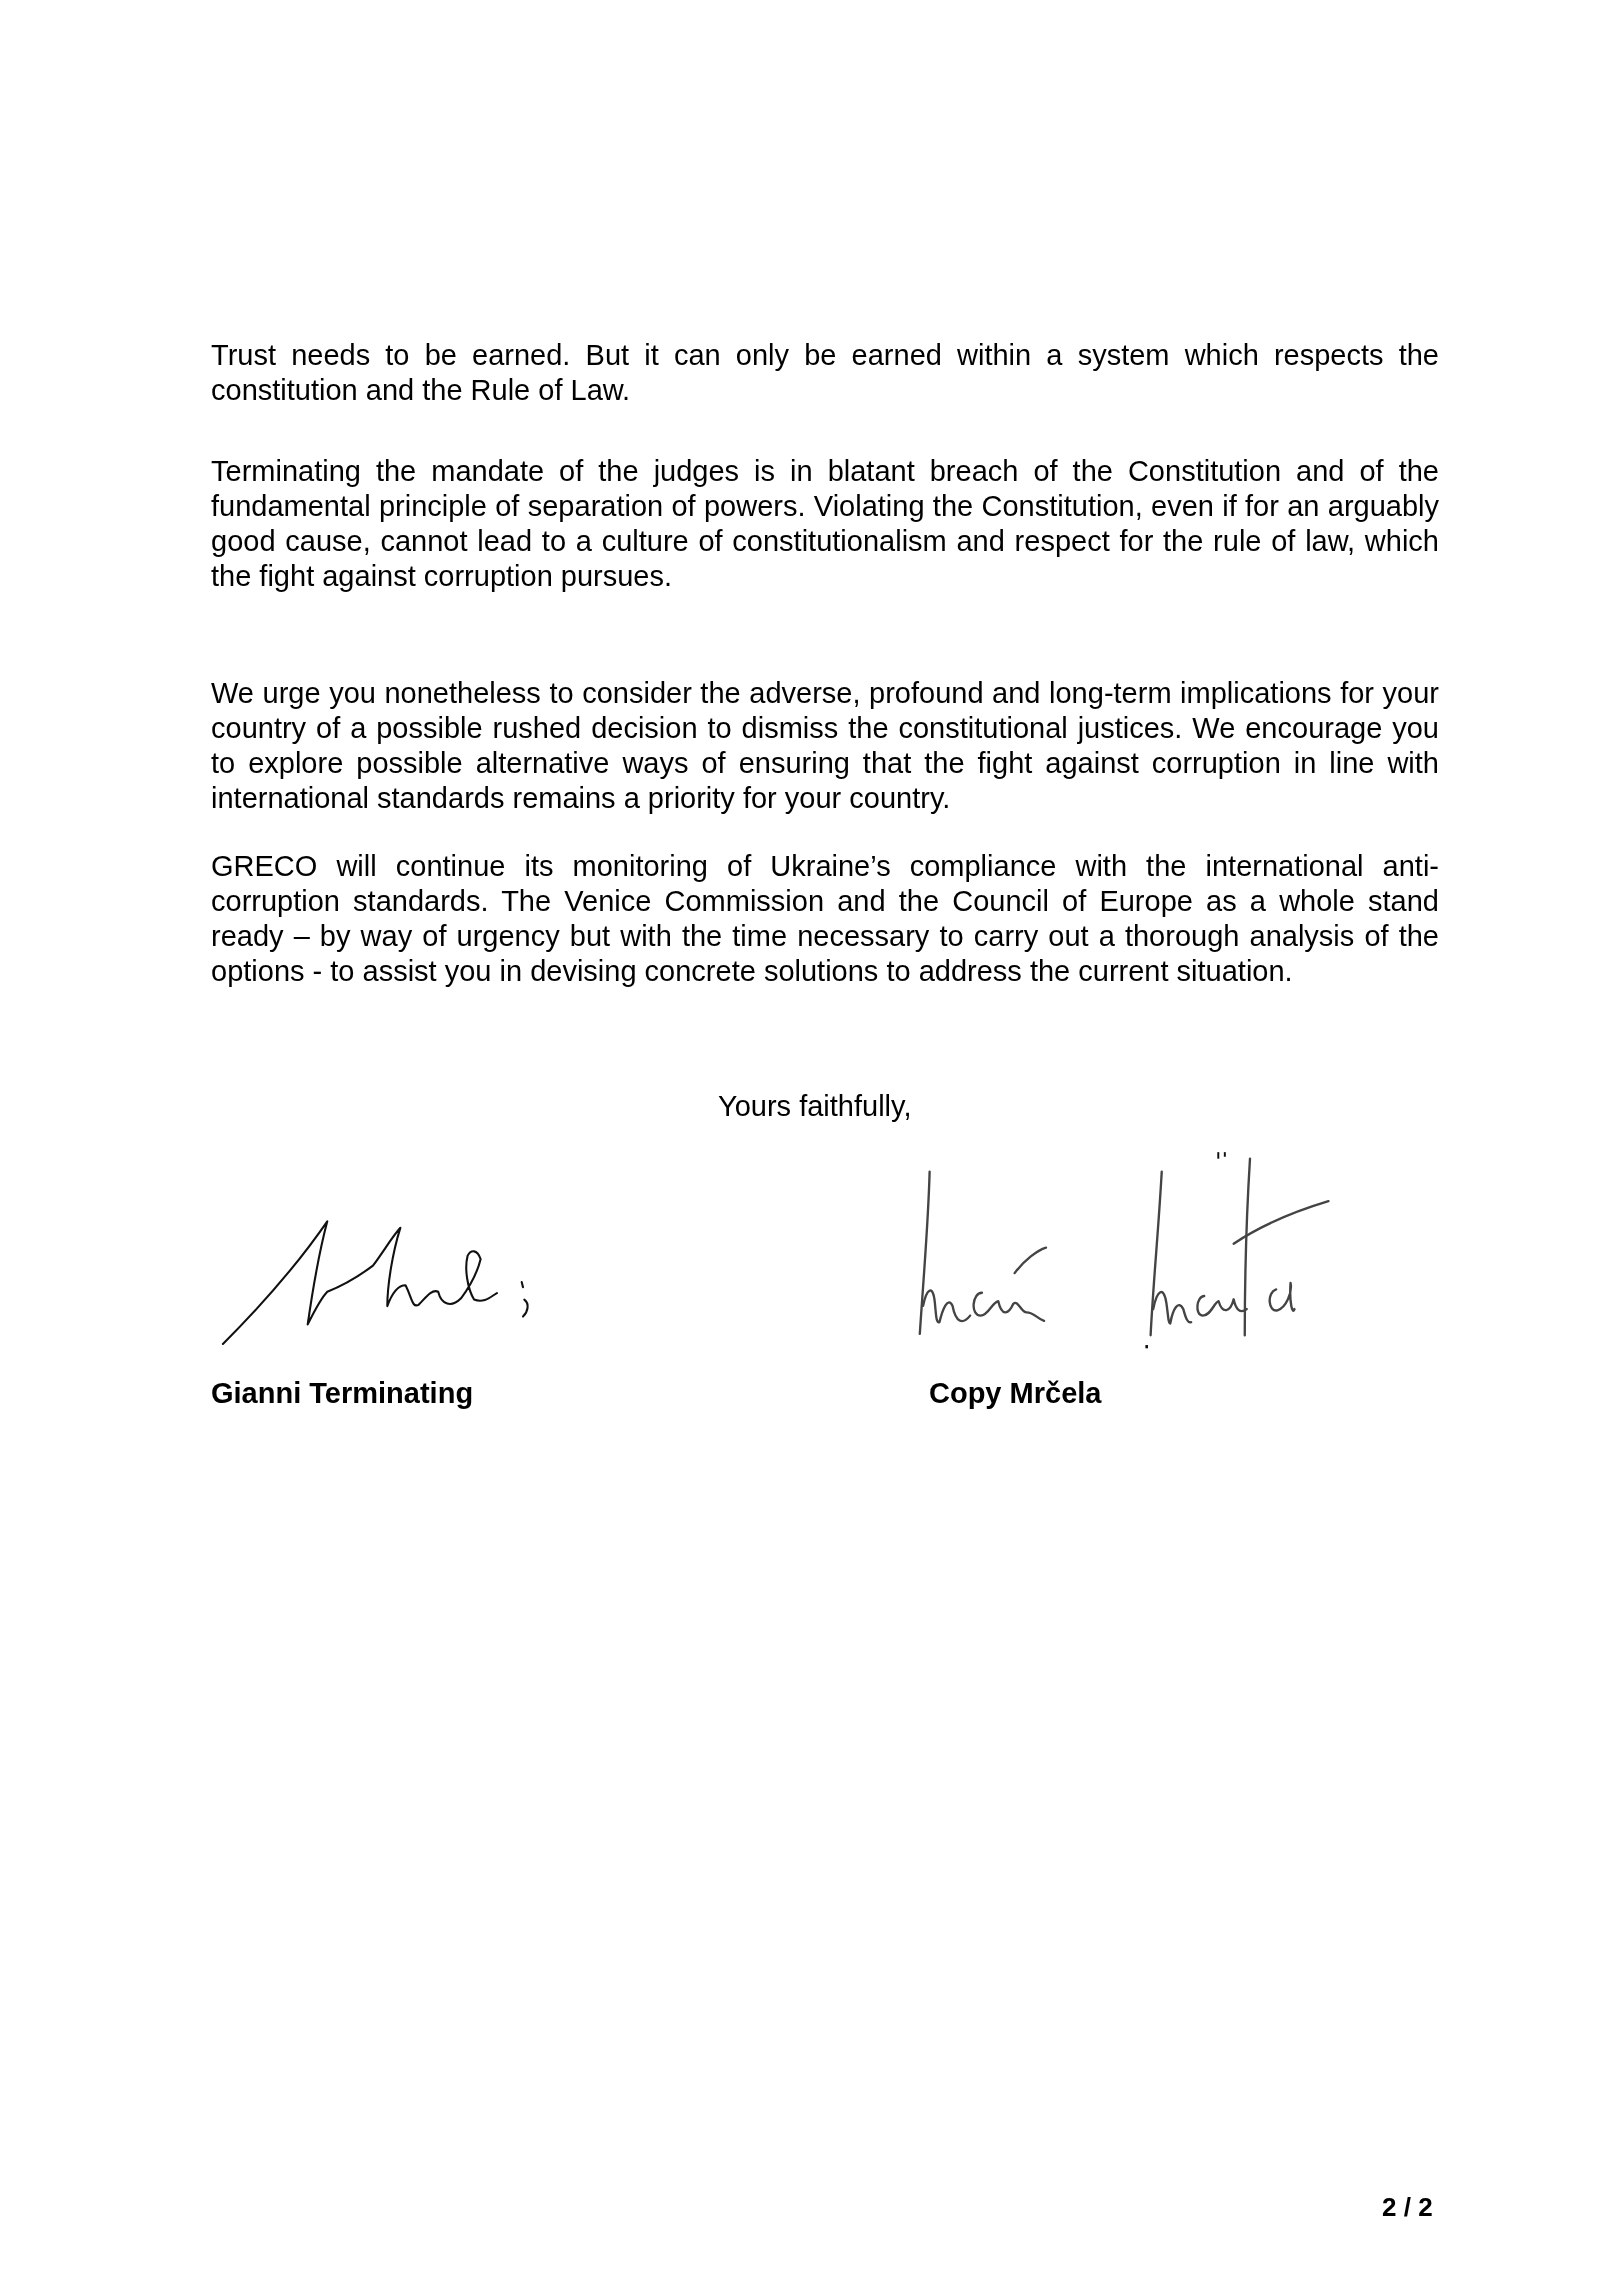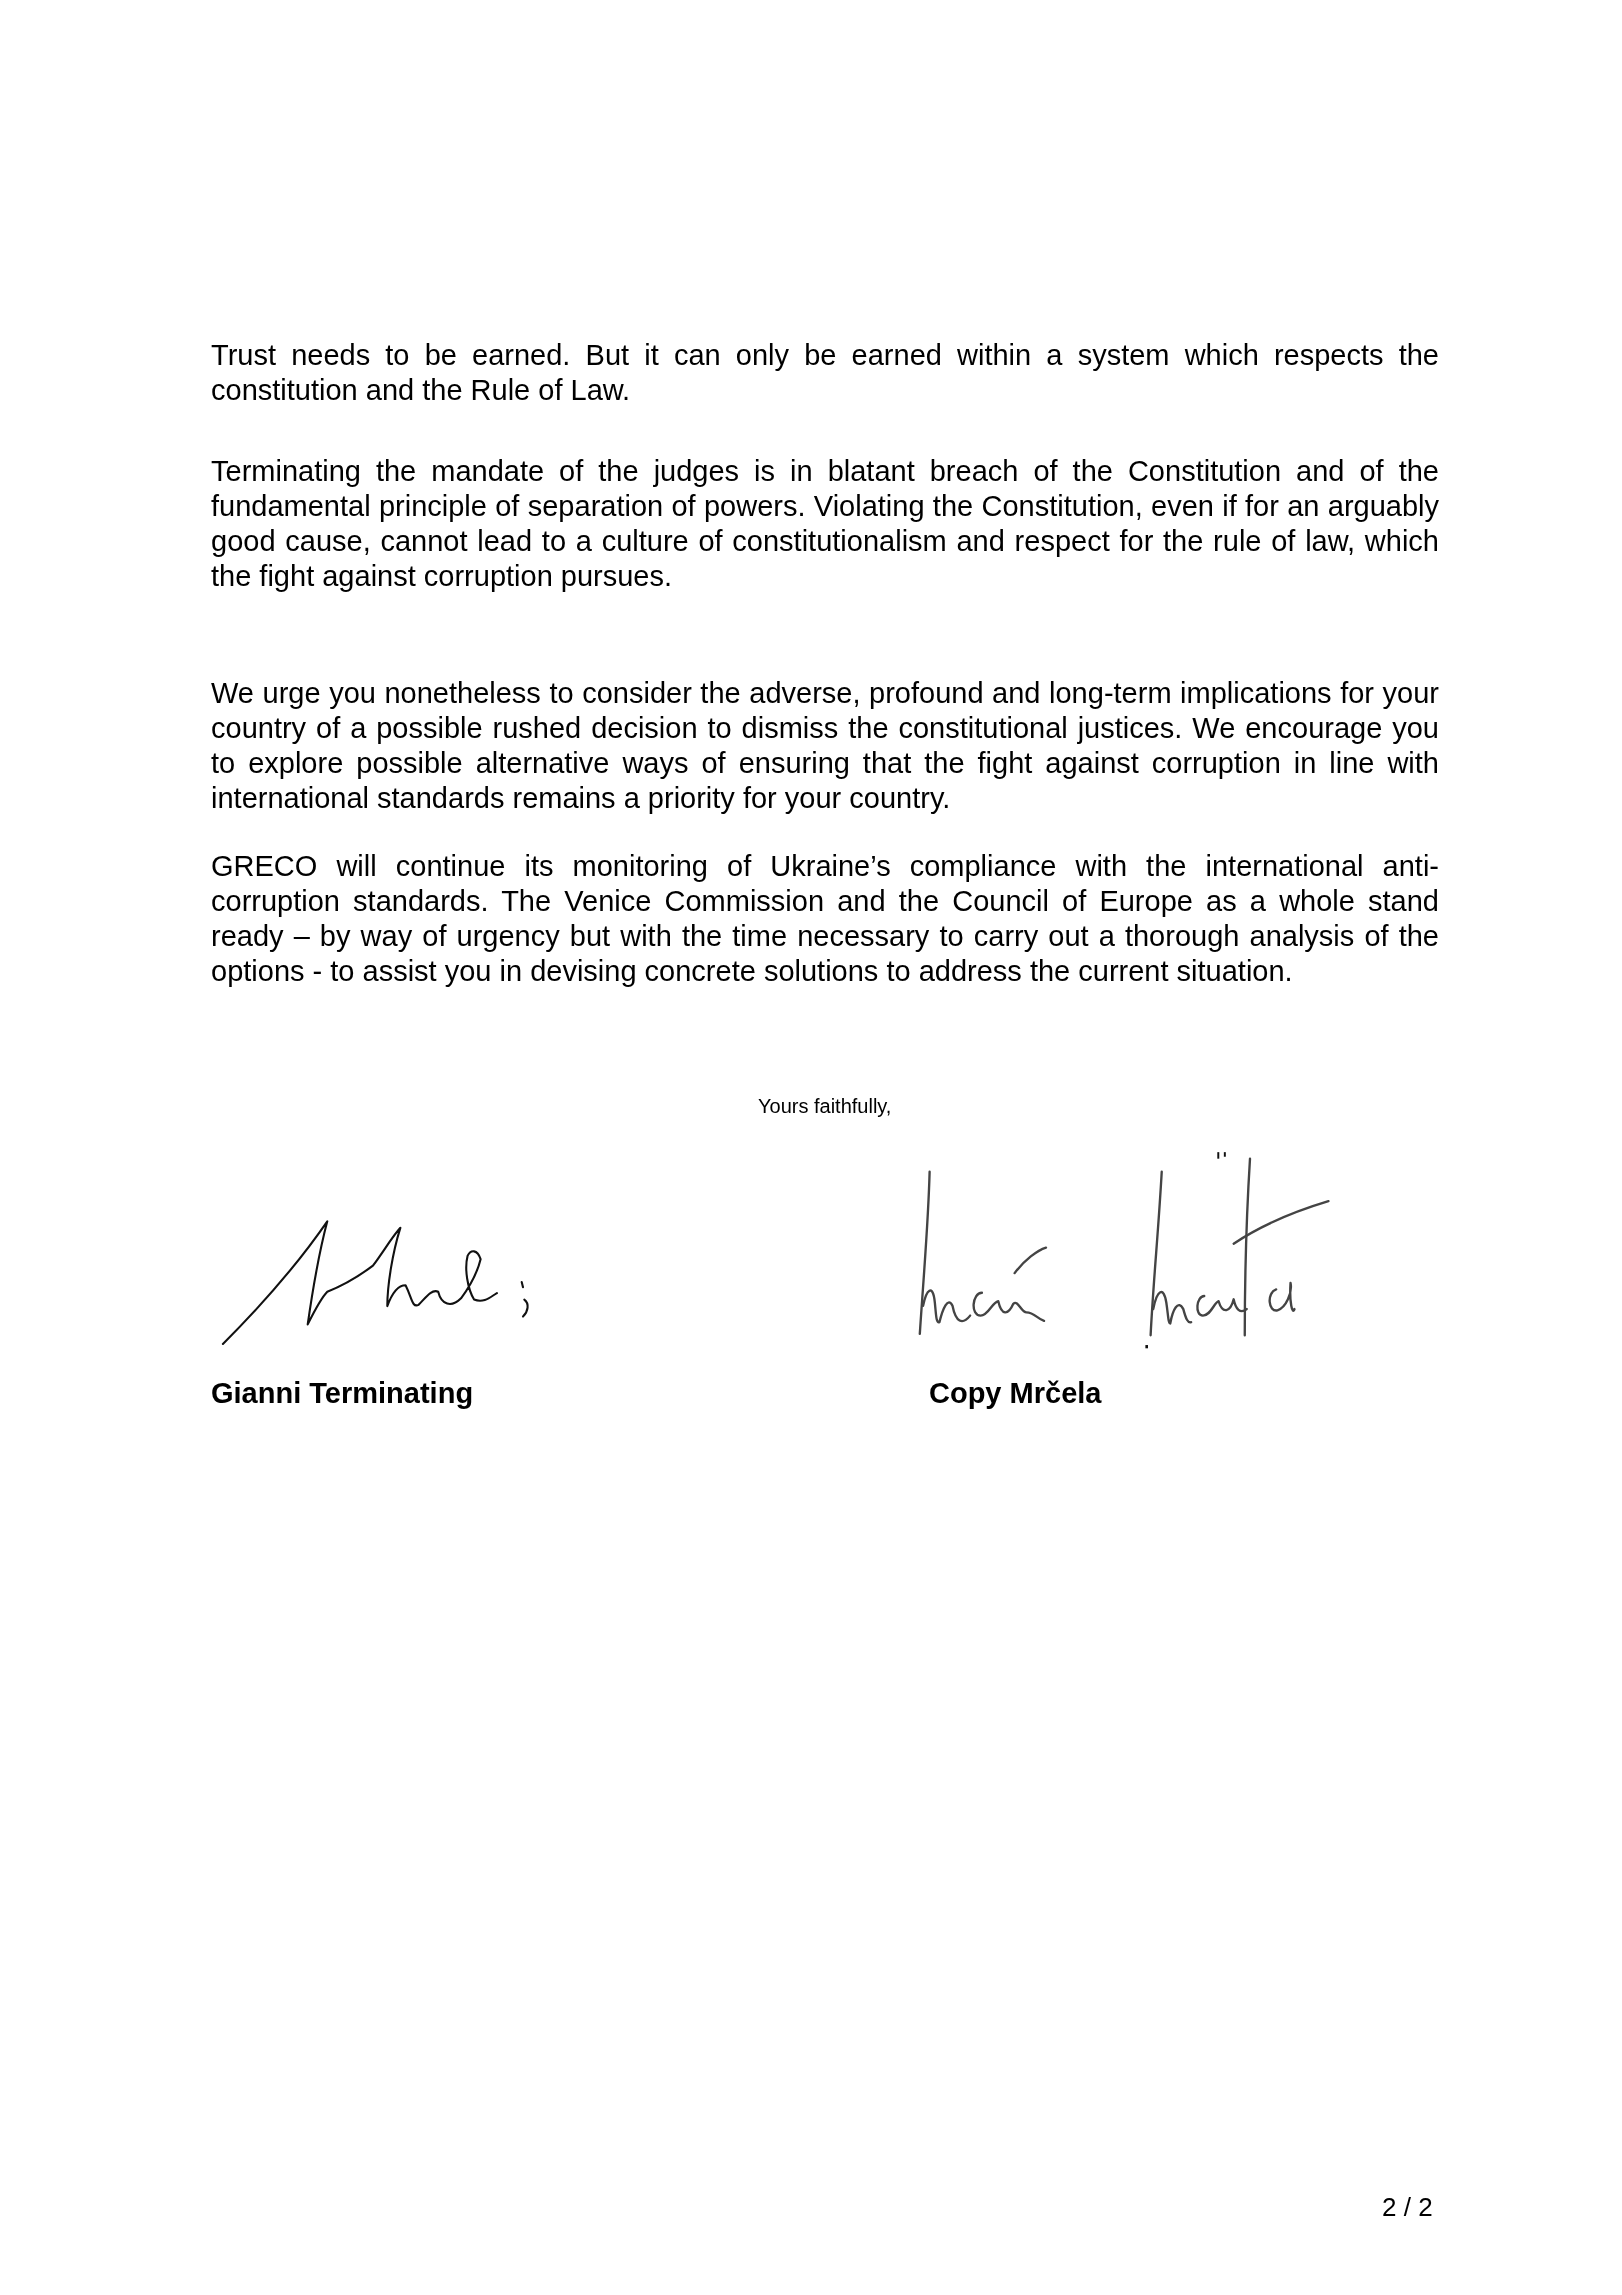--- a/index.html
+++ b/index.html
@@ -7,29 +7,29 @@
          font-family: "Liberation Sans", sans-serif; color: #000; }
   .page { position: absolute; left: 0; top: 0; width: 1623px; height: 2295px; background: #fff; }
   .body-text { position: absolute; left: 211px; width: 1228px; font-size: 29px; line-height: 35px;
                text-align: justify; text-align-last: left; }
   .para { position: absolute; left: 211px; width: 1228px; margin: 0; }
   .p1 { top: 294px; margin-top: 44px; }
   .p2 { top: 414px; margin-top: 40px; }
   .p3 { top: 572px; }
   .p4 { top: 676px; }
   .p5 { top: 849px; }
-  .closing { position: absolute; left: 718px; top: 1089px; font-size: 20px; line-height: 35px; margin-left: 40px; }
+  .closing { position: absolute; left: 718px; top: 1089px; font-size: 29px; line-height: 35px; }
   .sig { position: absolute; }
   .sig1 { left: 216px; top: 1220px; width: 340px; height: 137px; }
   .sig2 { left: 910px; top: 1152px; width: 425px; height: 203px; }
   .name { position: absolute; top: 1376px; font-size: 29px; font-weight: bold; line-height: 35px; }
   .name1 { left: 211px; }
   .name2 { left: 929px; }
   .copy { position: absolute; left: 211px; top: 1546px; font-size: 29px; line-height: 35px; white-space: nowrap; }
-  .pagenum { position: absolute; left: 1382px; top: 2192px; font-size: 26px; line-height: 31px; }
+  .pagenum { position: absolute; left: 1382px; top: 2192px; font-size: 26px; line-height: 31px; font-weight: bold; }
 </style>
 </head>
 <body>
 
 <div class="page">
 
   <p class="para body-text p1">Trust needs to be earned. But it can only be earned within a system which respects the constitution and the Rule of Law.</p>
   <p class="para body-text p2">Terminating the mandate of the judges is in blatant breach of the Constitution and of the fundamental principle of separation of powers. Violating the Constitution, even if for an arguably good cause, cannot lead to a culture of constitutionalism and respect for the rule of law, which the fight against corruption pursues.</p>
   <p class="para body-text p4">We urge you nonetheless to consider the adverse, profound and long-term implications for your country of a possible rushed decision to dismiss the constitutional justices. We encourage you to explore possible alternative ways of ensuring that the fight against corruption in line with international standards remains a priority for your country.</p>
   <p class="para body-text p5">GRECO will continue its monitoring of Ukraine’s compliance with the international anti-corruption standards. The Venice Commission and the Council of Europe as a whole stand ready – by way of urgency but with the time necessary to carry out a thorough analysis of the options - to assist you in devising concrete solutions to address the current situation.</p>

